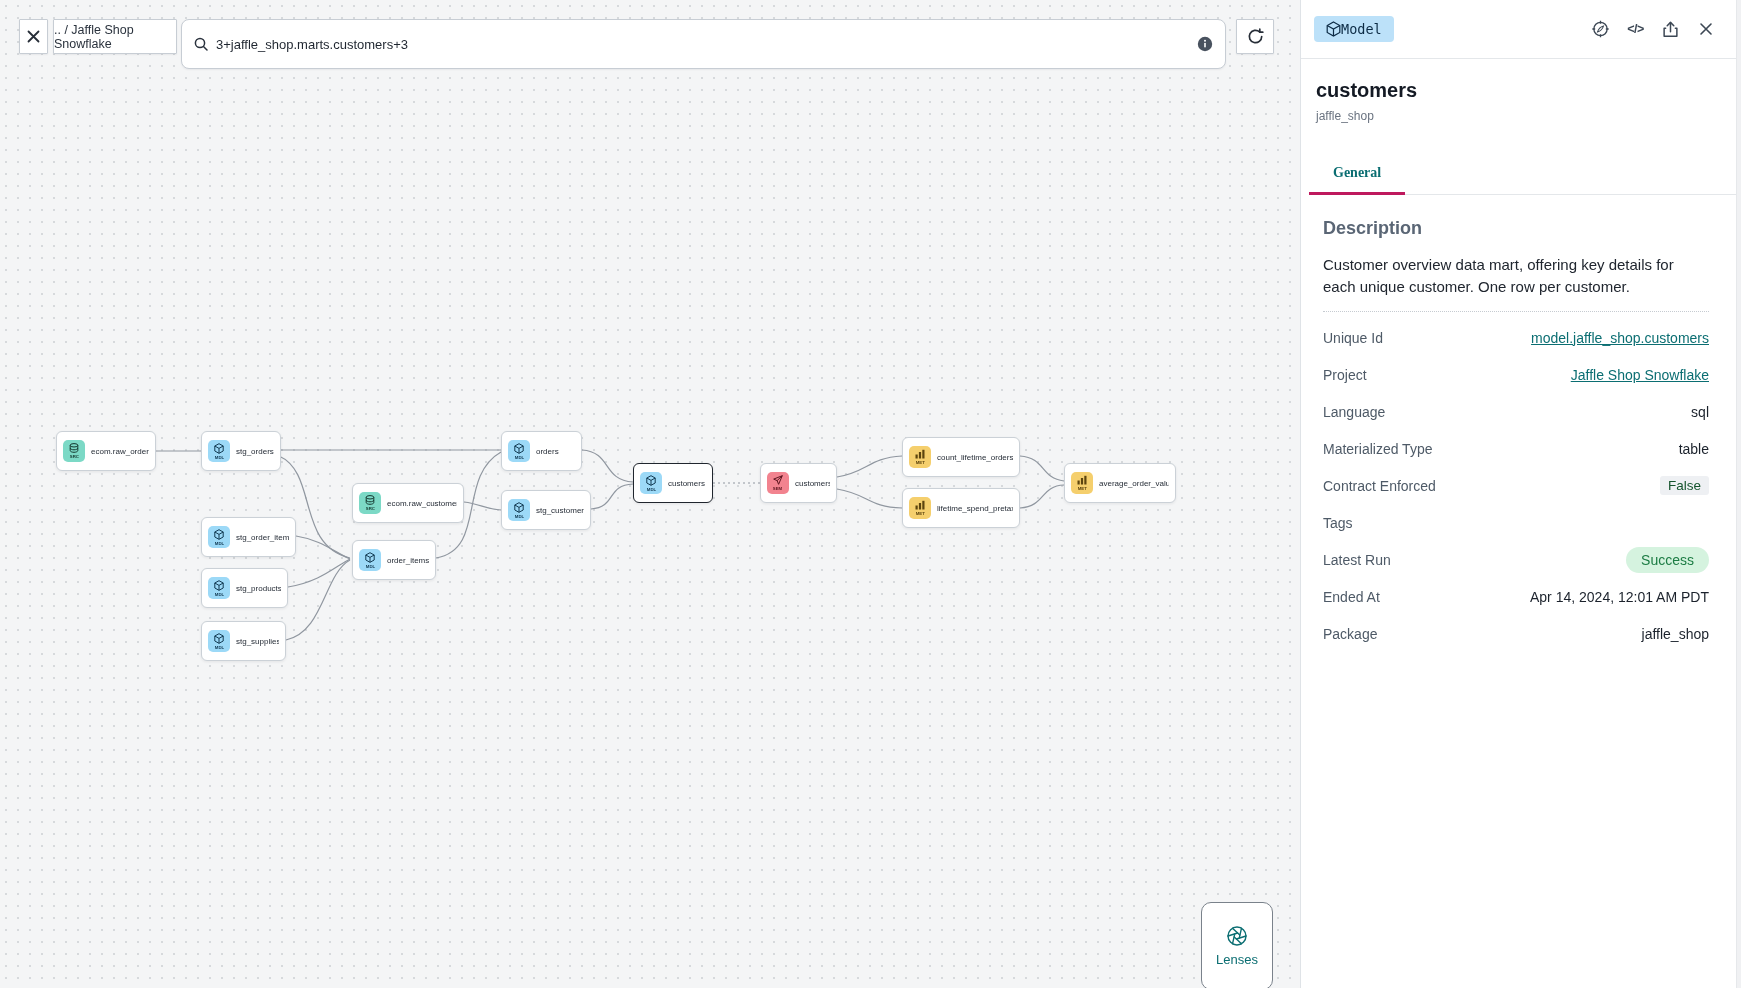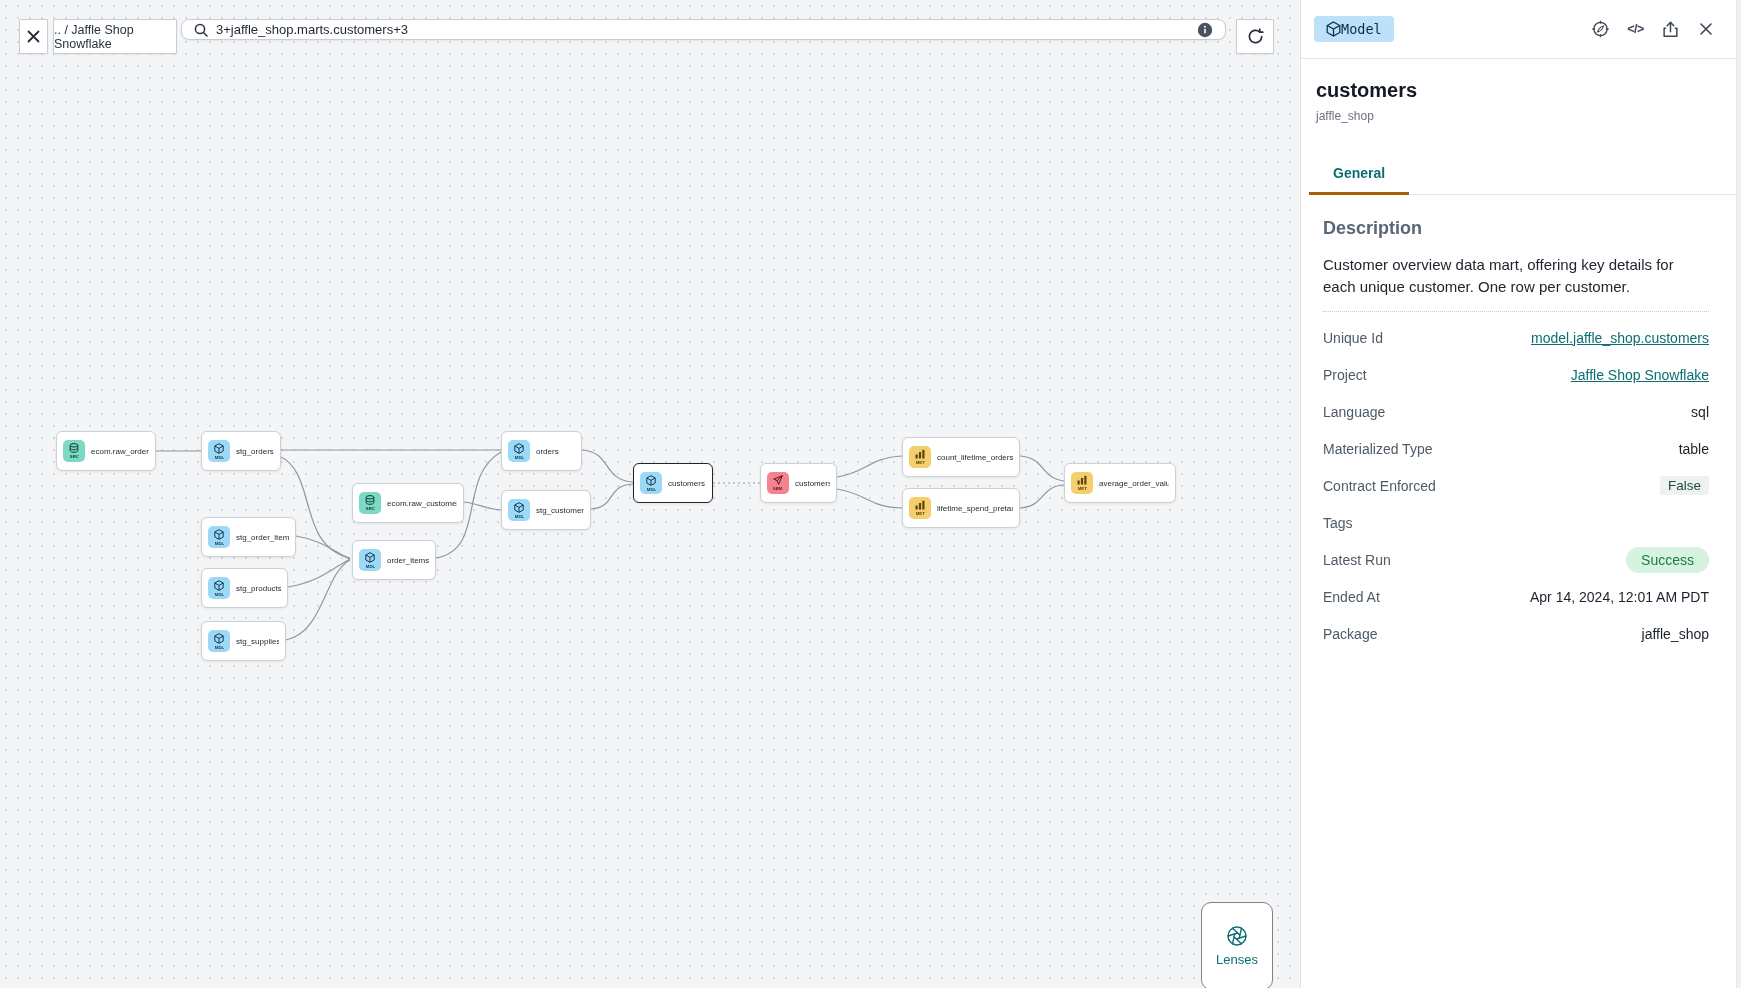--- a/index.html
+++ b/index.html
@@ -28,21 +28,21 @@
   .nbadge.mdl { background:#9cd9f7; color:#123a52; }
   .nbadge.sem { background:#f2838f; color:#5e1620; }
   .nbadge.met { background:#f5cf6d; color:#5c440e; }
   .nbadge svg { display:block; }
 
   
   .fbtn { position:absolute; background:#fff; border:1px solid #c7cdd4; border-radius:1px;
     box-shadow:0 1px 2px rgba(16,24,40,.06); display:flex; align-items:center;
     justify-content:center; cursor:pointer; color:#272e38; }
   .crumb { font-size:12.5px; color:#2a323d; }
-  .searchbar { position:absolute; left:181px; top:19px; width:1045px; height:21px;
+  .searchbar { position:absolute; left:181px; top:19px; width:1045px; height:50px;
     background:#fff; border:1px solid #c7cdd4; border-radius:8px;
     box-shadow:0 1px 2px rgba(16,24,40,.06); display:flex; align-items:center; padding:0 12px; gap:8px; }
   .searchbar input { flex:1; border:none; outline:none; font-size:13px; color:#1f2630;
     font-family:"Liberation Sans", sans-serif; background:transparent; }
 
   
   .lenses { position:absolute; left:1201px; top:902px; width:72px; height:88px; background:#fff;
     border:1px solid #7a828b; border-radius:10px; display:flex; flex-direction:column;
     align-items:center; justify-content:center; gap:5px; cursor:pointer; color:#0b6e72; }
   .lenses span { font-size:13px; }
@@ -60,21 +60,21 @@
   .icon-row { display:flex; align-items:center; gap:16px; color:#3c4754; }
   .icon-btn { width:19px; height:19px; display:flex; align-items:center; justify-content:center; cursor:pointer; }
   .code-glyph { font-size:12.5px; font-weight:bold; letter-spacing:-.5px; }
 
   .title-block { padding:20px 20px 0 15px; }
   .ptitle { font-size:20px; font-weight:bold; color:#141a24; }
   .psub { font-size:12px; color:#6a7380; margin-top:7px; }
 
   .tabs { margin:33px 0 0 8px; border-bottom:1px solid #e4e7ea; }
   .tab { display:inline-block; padding:9px 24px 11px; margin-bottom:-1px; font-size:14px;
-    font-weight:bold; color:#0b6e72; border-bottom:3px solid #a16207; cursor:pointer; }
+    font-weight:bold; color:#0b6e72; border-bottom:3px solid #be185d; cursor:pointer;font-family:Liberation Serif, serif; }
 
   .pcontent { padding:0 32px 0 22px; }
   .section-label { margin-top:23px; font-size:18px; font-weight:bold; color:#5a6675; }
   .desc { margin-top:15px; font-size:15px; line-height:22px; color:#20262f;
     padding-bottom:13px; border-bottom:1px dotted #c6cbd1; }
   .rows { margin-top:7px; }
   .frow { display:flex; align-items:center; justify-content:space-between; min-height:37px; font-size:14px; }
   .flabel { color:#4e5a67; }
   .fvalue { color:#1b222c; text-align:right; }
   .flink { color:#0b6e72; text-decoration:underline; cursor:pointer; }

